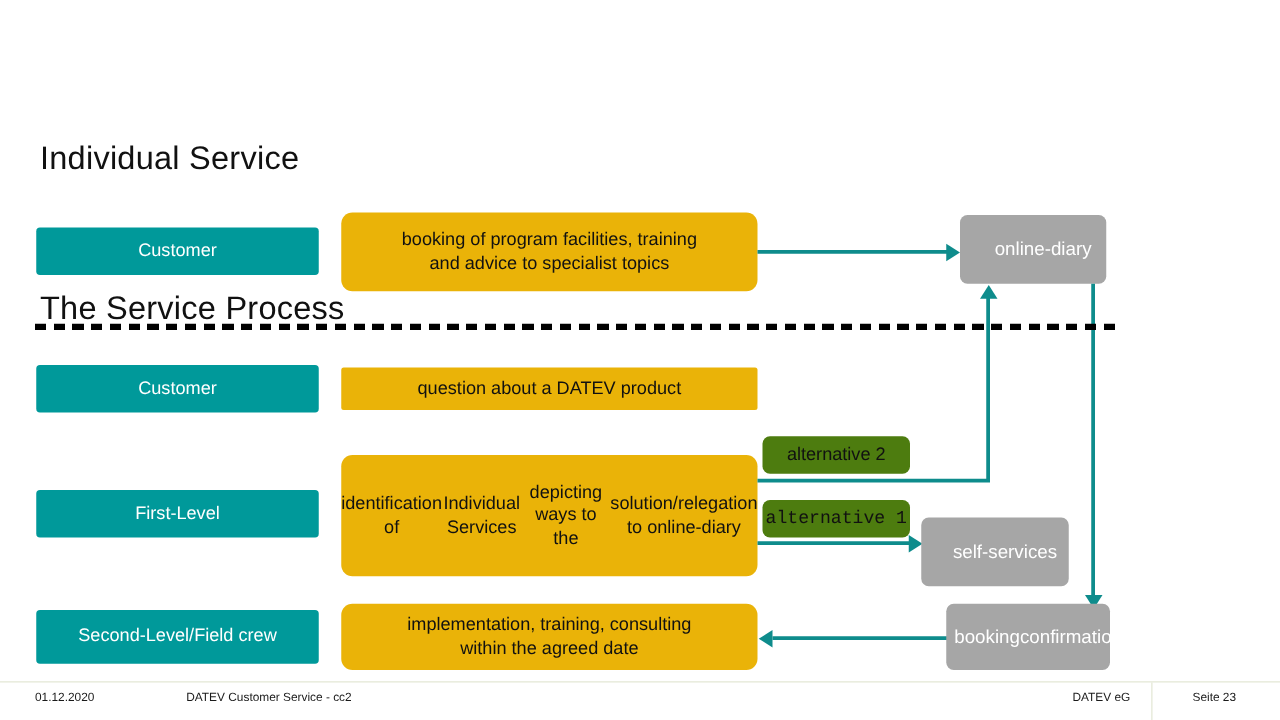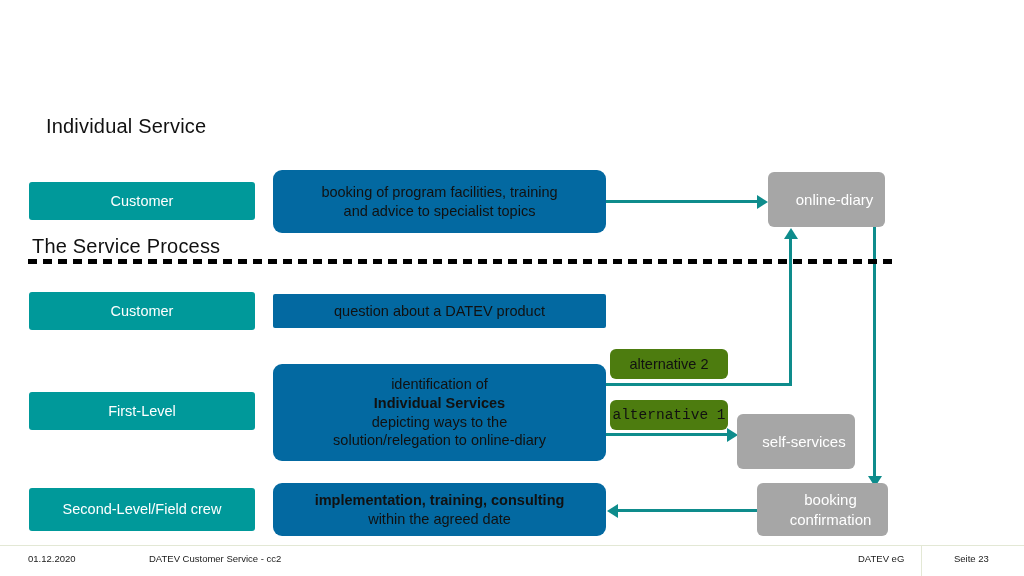--- a/index.html
+++ b/index.html
@@ -8,51 +8,51 @@
     background:#ffffff;
     font-family:"Liberation Sans", sans-serif;
     overflow:hidden;
     position:relative;
   }
   #slide{position:absolute;inset:0;width:1024px;height:576px;}
 
   
   .title{
     position:absolute;left:32px;top:26px;
-    font-size:20px;line-height:40px;color:#111111;
-    font-weight:400;letter-spacing:0.2px;white-space:pre;text-align:center;
+    font-size:26px;line-height:40px;color:#111111;
+    font-weight:400;letter-spacing:0.2px;white-space:pre;
   }
 
   
   .node{
     position:absolute;
     display:flex;align-items:center;justify-content:center;
     text-align:center;
     box-sizing:border-box;
     line-height:1.28;
   }
   .teal{
     background:#00999A;color:#ffffff;
     border-radius:3px;font-size:14.5px;
   }
   .green{
-    background:#0369a1;color:#111111;font-size:14.5px;
+    background:#eab308;color:#111111;font-size:14.5px;
     border-radius:9px;
   }
   .green.sharp{border-radius:2px;}
   .gray{
     background:#A6A6A6;color:#ffffff;font-size:15px;
     border-radius:6px;
     padding-left:16px;
   }
   .chip{
     background:#4d7c0f;color:#111111;font-size:14.5px;
     border-radius:6px;
   }
-  .b{font-weight:bold;}
+  .b{font-weight:normal;}
   .ln{display:block;}
 
   
   .conn{position:absolute;background:#0E8C8C;}
   .h{height:3px;}
   .v{width:3px;}
   .arrow{position:absolute;width:0;height:0;}
   .arrow-r{border-top:7px solid transparent;border-bottom:7px solid transparent;border-left:11px solid #0E8C8C;}
   .arrow-l{border-top:7px solid transparent;border-bottom:7px solid transparent;border-right:11px solid #0E8C8C;}
   .arrow-u{border-left:7px solid transparent;border-right:7px solid transparent;border-bottom:11px solid #0E8C8C;}
@@ -114,21 +114,21 @@
   </div>
 
   <div class="node green sharp" style="left:273px;top:294px;width:333px;height:34px;">
     <span>question about a DATEV product</span>
   </div>
 
   <div class="node teal" style="left:29px;top:392px;width:226px;height:38px;">
     <span>First-Level</span>
   </div>
 
-  <div class="node green" style="left:273px;top:364px;width:333px;height:97px;flex-direction:column;">
+  <div class="node green" style="left:273px;top:364px;width:333px;height:97px;flex-direction:row;">
     <span class="ln">identification of</span>
     <span class="ln b">Individual Services</span>
     <span class="ln">depicting ways to the</span>
     <span class="ln">solution/relegation to online-diary</span>
   </div>
 
   <div class="conn h" style="left:606px;top:383px;width:186px;"></div>
 
   <div class="node chip" style="left:610px;top:349px;width:118px;height:30px;">
     <span>alternative 2</span>
@@ -150,21 +150,21 @@
   </div>
 
   <div class="node green" style="left:273px;top:483px;width:333px;height:53px;flex-direction:column;">
     <span class="ln b">implementation, training, consulting</span>
     <span class="ln">within the agreed date</span>
   </div>
 
   <div class="conn h" style="left:618px;top:509px;width:140px;"></div>
   <div class="arrow arrow-l" style="left:607px;top:503.5px;"></div>
 
-  <div class="node gray" style="left:757px;top:483px;width:131px;height:53px;flex-direction:column;">
+  <div class="node gray" style="left:757px;top:483px;width:131px;height:53px;flex-direction:row;">
     <span class="ln">booking</span>
     <span class="ln">confirmation</span>
   </div>
 
   <div class="footer-rule"></div>
   <div class="footer-sep"></div>
 
   <div class="footer-txt" style="left:28px;">01.12.2020</div>
   <div class="footer-txt" style="left:110px;margin-left:39px;">DATEV Customer Service - cc2</div>
   <div class="footer-txt" style="left:858px;">DATEV eG</div>

